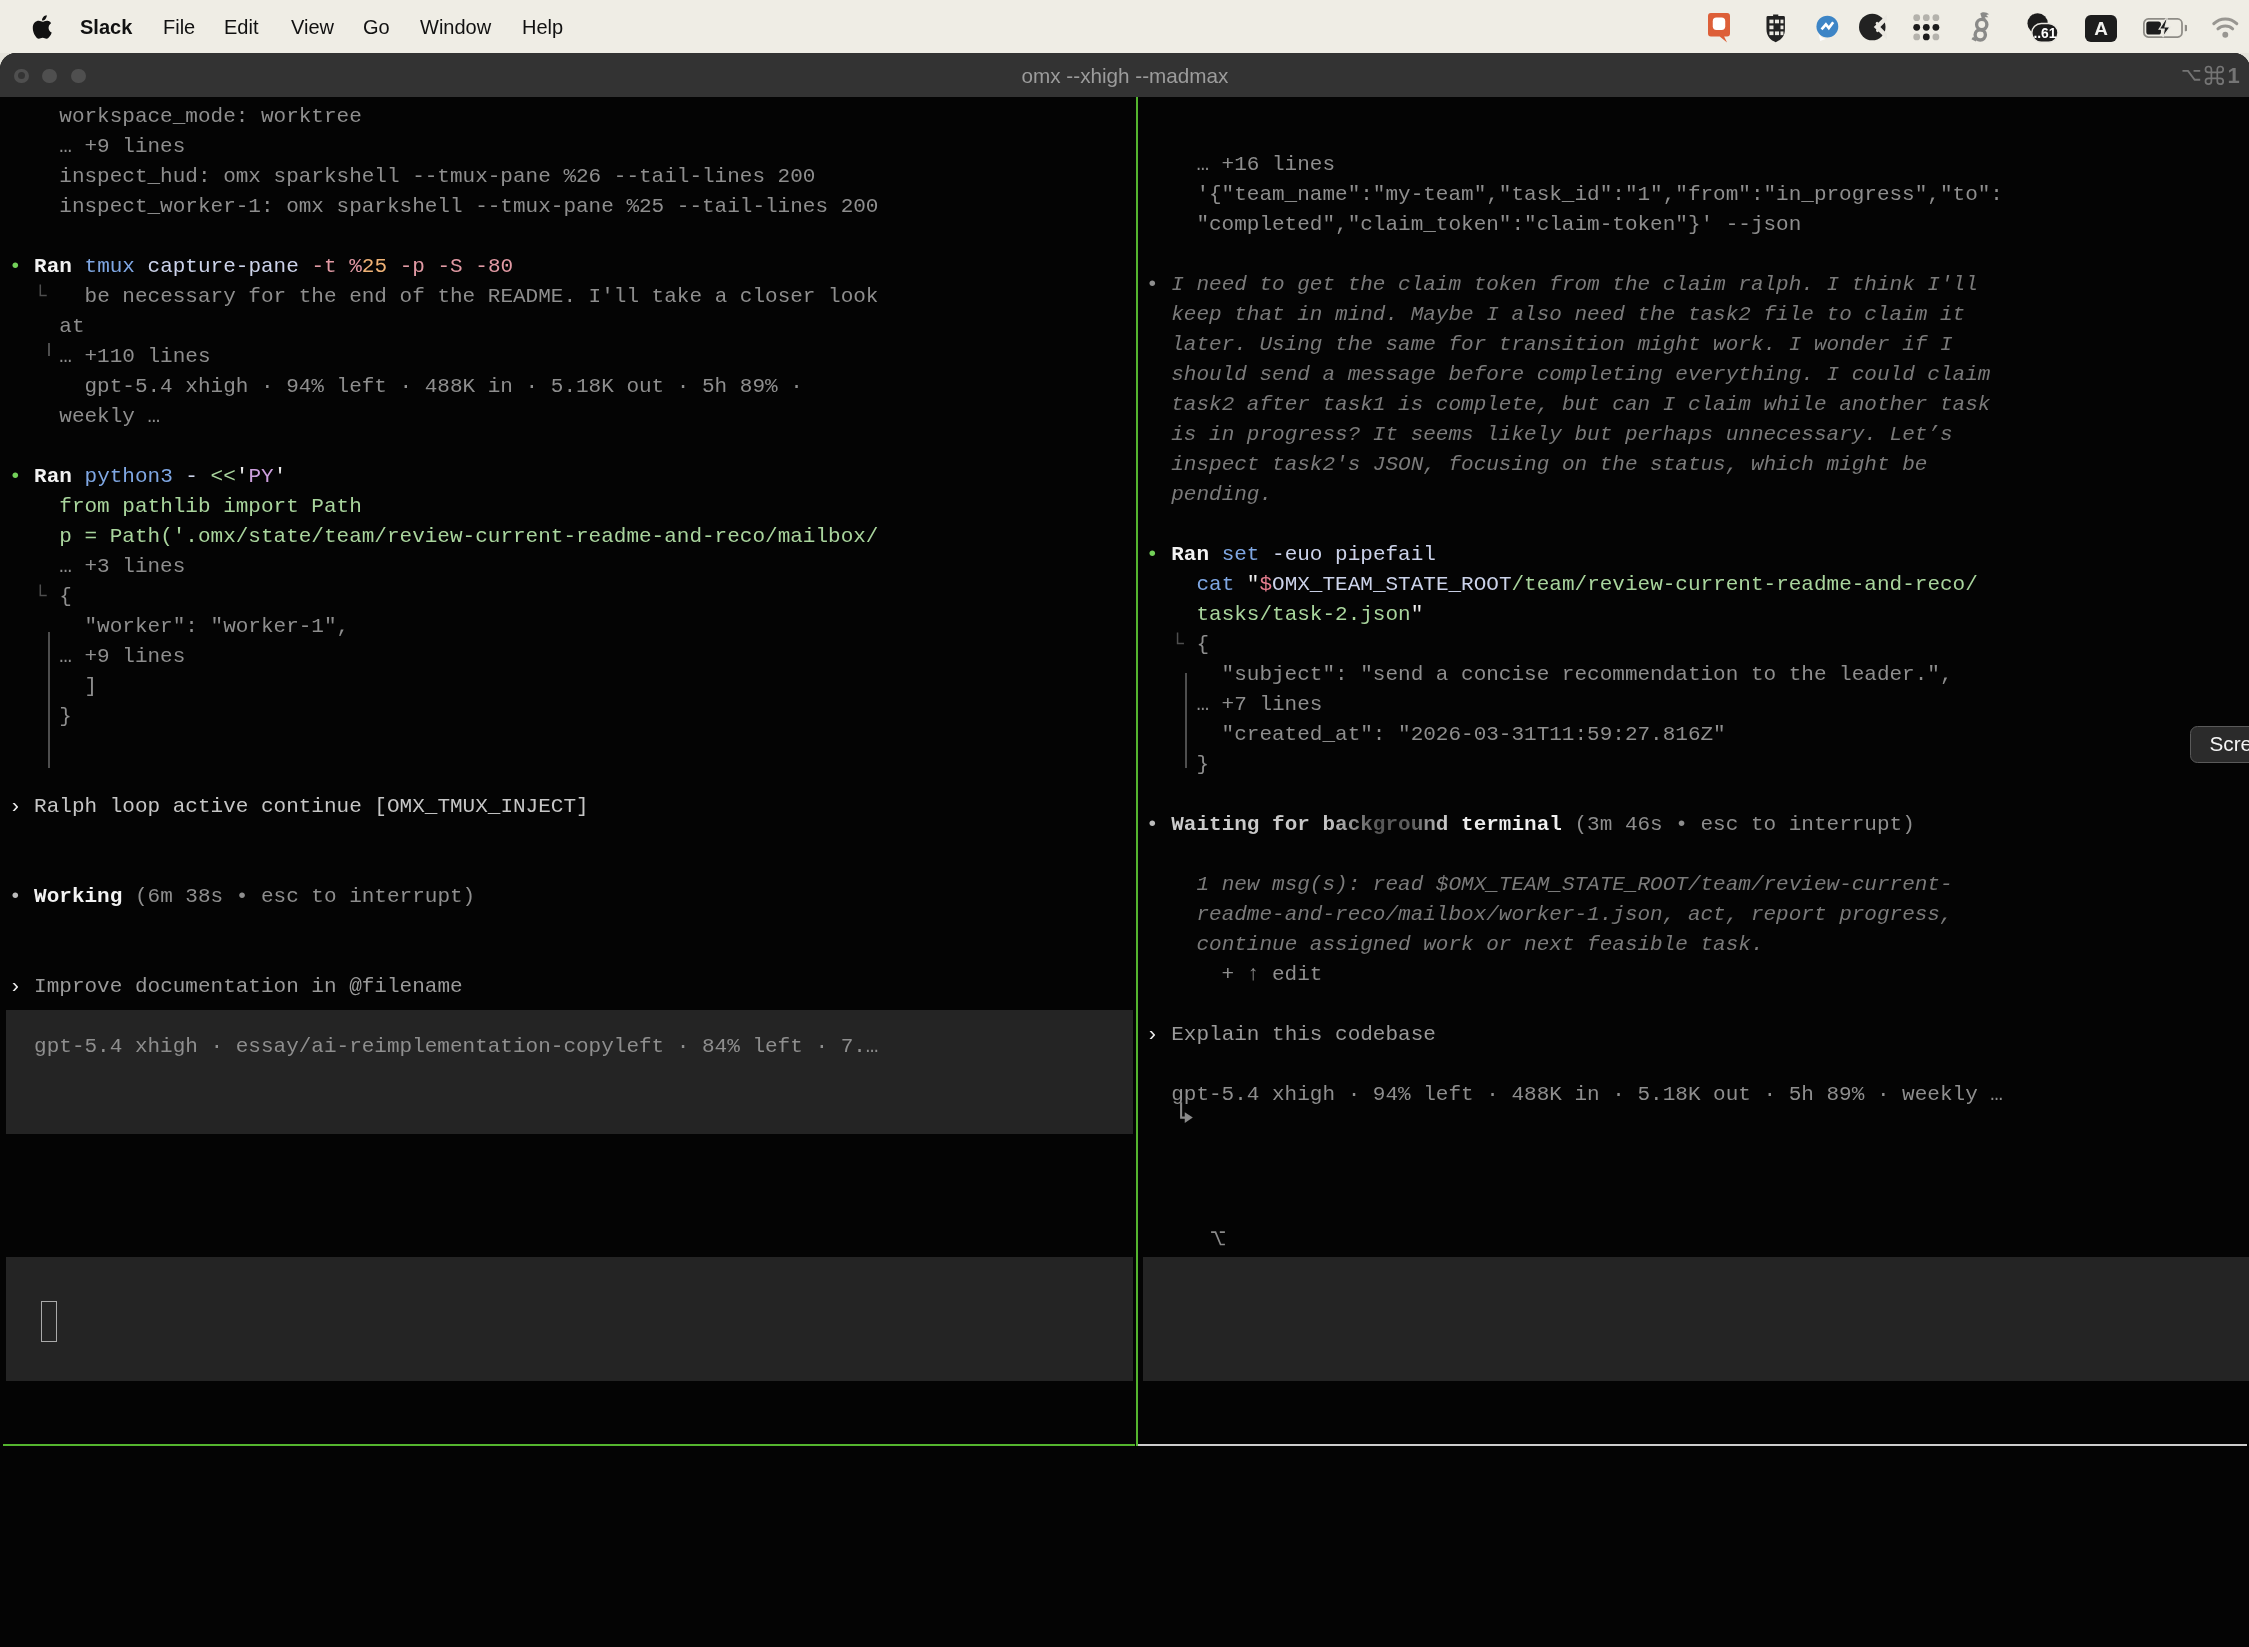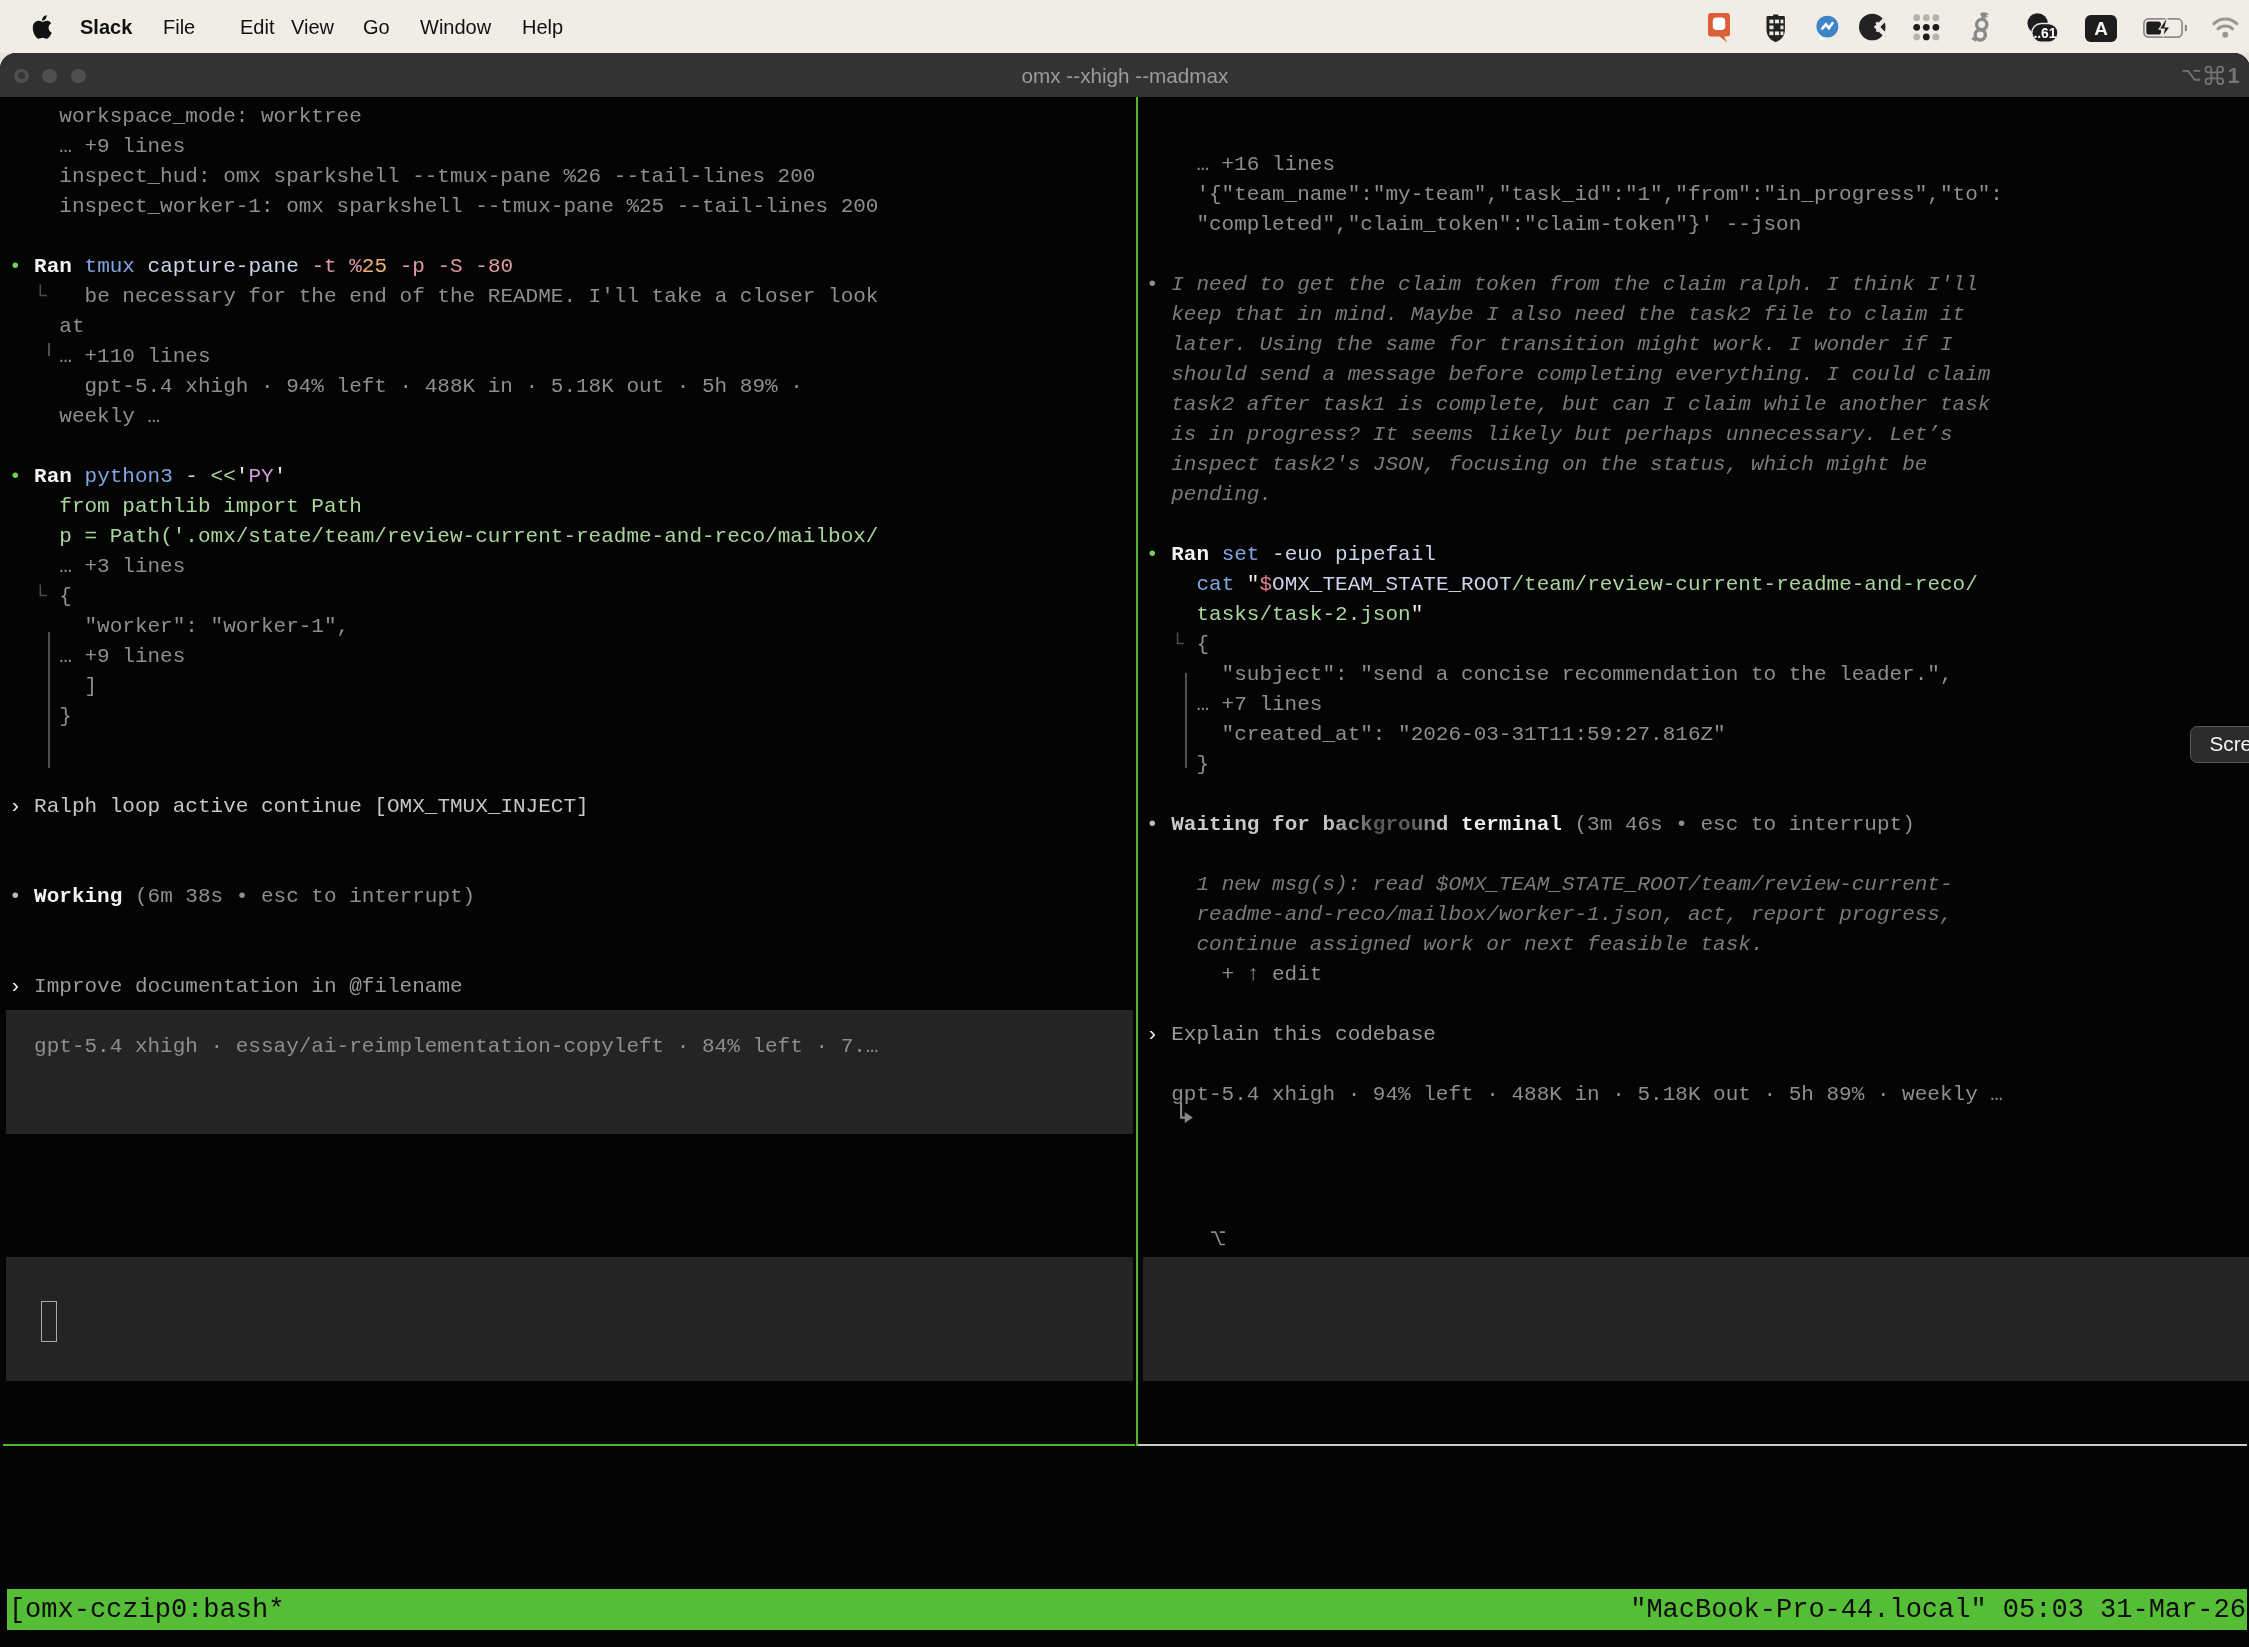--- a/index.html
+++ b/index.html
@@ -49,21 +49,21 @@
 </style>
 </head>
 <body>
 <div id="page">
   <div id="menubar">
     <svg class="micon" style="left:32px;top:14.8px;" width="20" height="24" viewBox="0 0 814 1000">
       <path fill="#111" d="M788 341c-6 4-107 61-107 187 0 146 128 198 132 199-1 3-20 71-67 141-42 61-86 122-152 122s-83-38-159-38c-74 0-101 39-161 39s-102-57-150-126C68 785 23 658 23 537c0-194 126-297 250-297 66 0 121 43 162 43 39 0 100-46 175-46 28 0 130 3 178 104zM554 162c30-36 52-86 52-136 0-7-1-14-2-19-49 2-108 33-143 74-28 32-54 82-54 133 0 8 1 15 2 18 3 1 8 2 13 2 44 0 99-29 132-72z"></path>
     </svg>
     <span class="mitem mbold" style="left:80px;">Slack</span>
     <span class="mitem" style="left:163px;">File</span>
-    <span class="mitem" style="left:224px;margin-left:16px;">Edit</span>
+    <span class="mitem" style="left:224px;">Edit</span>
     <span class="mitem" style="left:291px;">View</span>
     <span class="mitem" style="left:363px;">Go</span>
     <span class="mitem" style="left:420px;">Window</span>
     <span class="mitem" style="left:522px;">Help</span>
     
     <svg class="micon" style="left:1708px;top:13.3px;" width="22" height="29.5" viewBox="0 0 30 40">
       <path fill="#DD5F38" d="M4 0 h22 a4 4 0 0 1 4 4 v24 a4 4 0 0 1 -4 4 h-4 l4 8 l-10 -8 h-12 a4 4 0 0 1 -4 -4 v-24 a4 4 0 0 1 4 -4 z"></path>
       <rect x="6.5" y="6" width="17" height="17" rx="5" fill="#fff"></rect>
     </svg>
     <svg class="micon" style="left:1765px;top:13.3px;" width="21.4" height="29.5" viewBox="0 0 29 40">
@@ -227,21 +227,20 @@
 
   gpt-5.4 xhigh · 94% left · 488K in · 5.18K out · 5h 89% · weekly …</pre>
 
     <svg style="position:absolute;left:1176px;top:1039px;" width="19" height="41" viewBox="0 0 26 56">
       <path d="M7 14 L7 35 L13 35" fill="none" stroke="#8a8a8a" stroke-width="2.8"></path>
       <polygon points="12,27.5 23,35 12,42.5" fill="#8a8a8a"></polygon>
     </svg>
     <svg style="position:absolute;left:1210px;top:1163px;" width="16" height="41" viewBox="0 0 22 56">
       <path d="M1.5 22 H7.5 L14.5 39 H20.5 M13.5 22 H20.5" fill="none" stroke="#8a8a8a" stroke-width="2.4"></path>
     </svg>
-    <div id="tmuxbar"><span id="tmuxl">[omx-cczip0:bash*</span><span id="tmuxr">"MacBook-Pro-44.local" 05:03 31-Mar-26</span></div>
     <div id="screbtn">Scre</div>
   </div>
   <div id="wtitle">omx --xhigh --madmax</div>
   <div id="wkeys"><svg width="20.7" height="20.7" viewBox="0 0 28 28" style="vertical-align:-3px;">
         <path d="M2 8 H9.5 L18.5 20 H26 M17 8 H26" fill="none" stroke="#757575" stroke-width="2.5"></path>
       </svg><svg width="20.7" height="20.7" viewBox="0 0 28 28" style="vertical-align:-3px;margin-left:2.2px;">
         <path d="M10 10 H6 C3.8 10 2 8.2 2 6 C2 3.8 3.8 2 6 2 C8.2 2 10 3.8 10 6 V10 M18 10 V6 C18 3.8 19.8 2 22 2 C24.2 2 26 3.8 26 6 C26 8.2 24.2 10 22 10 H18 M18 18 H22 C24.2 18 26 19.8 26 22 C26 24.2 24.2 26 22 26 C19.8 26 18 24.2 18 22 V18 M10 18 V22 C10 24.2 8.2 26 6 26 C3.8 26 2 24.2 2 22 C2 19.8 3.8 18 6 18 H10 M10 10 H18 V18 H10 Z" fill="none" stroke="#757575" stroke-width="2.3"></path>
       </svg><span style="margin-left:3px;">1</span></div>
 </div>
 

